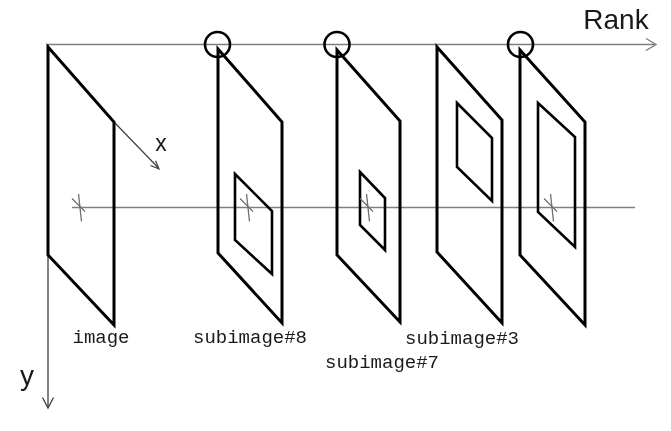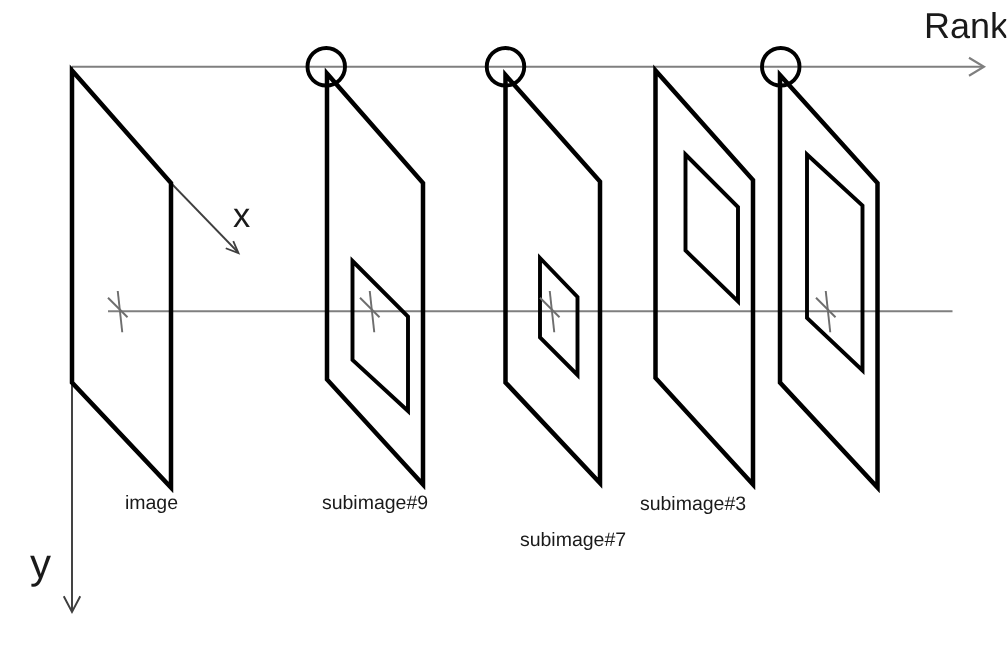--- a/index.html
+++ b/index.html
@@ -21,24 +21,24 @@
     left: 0;
   }
   .lbl {
     position: absolute;
     color: #1a1a1a;
     white-space: nowrap;
     transform: translateX(-50%);
     line-height: 1.1;
     user-select: none;
   }
-  .lbl-rank  { left: 616px; top: 5px;   font-size: 24px; margin-left: 28px; }
+  .lbl-rank  { left: 616px; top: 5px;   font-size: 28px; }
   .lbl-y     { left: 27px;  top: 361px; font-size: 28px; }
   .lbl-x     { left: 161px; top: 131px; font-size: 23px; }
-  .lbl-plane { font-size: 13px; }
+  .lbl-plane { font-size: 19px; font-family: Liberation Mono, monospace; }
   .lbl-image { left: 101px; top: 328px; }
   .lbl-sub1  { left: 250px; top: 328px; }
   .lbl-sub2  { left: 382px; top: 353px; }
   .lbl-sub3  { left: 462px; top: 329px; }
   .lbl-sub4  { left: 581px; top: 353px; }
 </style>
 </head>
 <body>
 
 <div class="stage">
@@ -108,17 +108,17 @@
         <line x1="544" y1="198.5" x2="557" y2="211.5"></line>
       </g>
     </g>
   </svg>
 
   <div class="lbl lbl-rank">Rank</div>
   <div class="lbl lbl-y">y</div>
   <div class="lbl lbl-x">x</div>
 
   <div class="lbl lbl-plane lbl-image">image</div>
-  <div class="lbl lbl-plane lbl-sub1">subimage#9</div>
+  <div class="lbl lbl-plane lbl-sub1">subimage#8</div>
   <div class="lbl lbl-plane lbl-sub2">subimage#7</div>
   <div class="lbl lbl-plane lbl-sub3">subimage#3</div>
 
 </div>
 
 </body></html>

